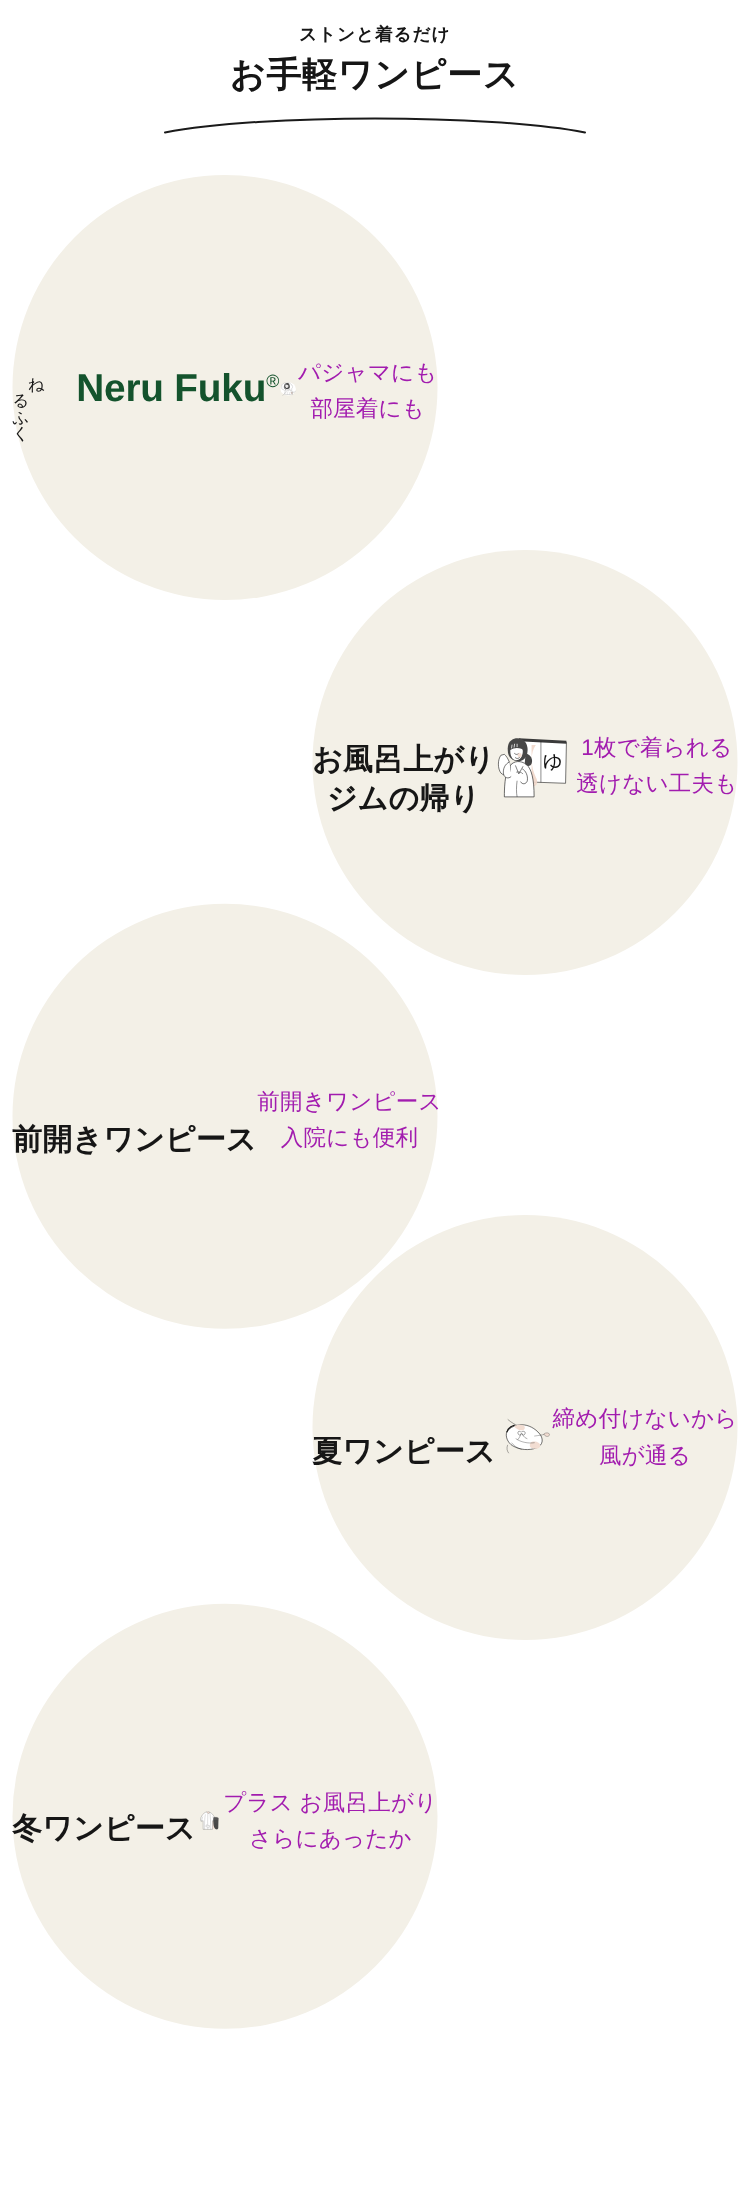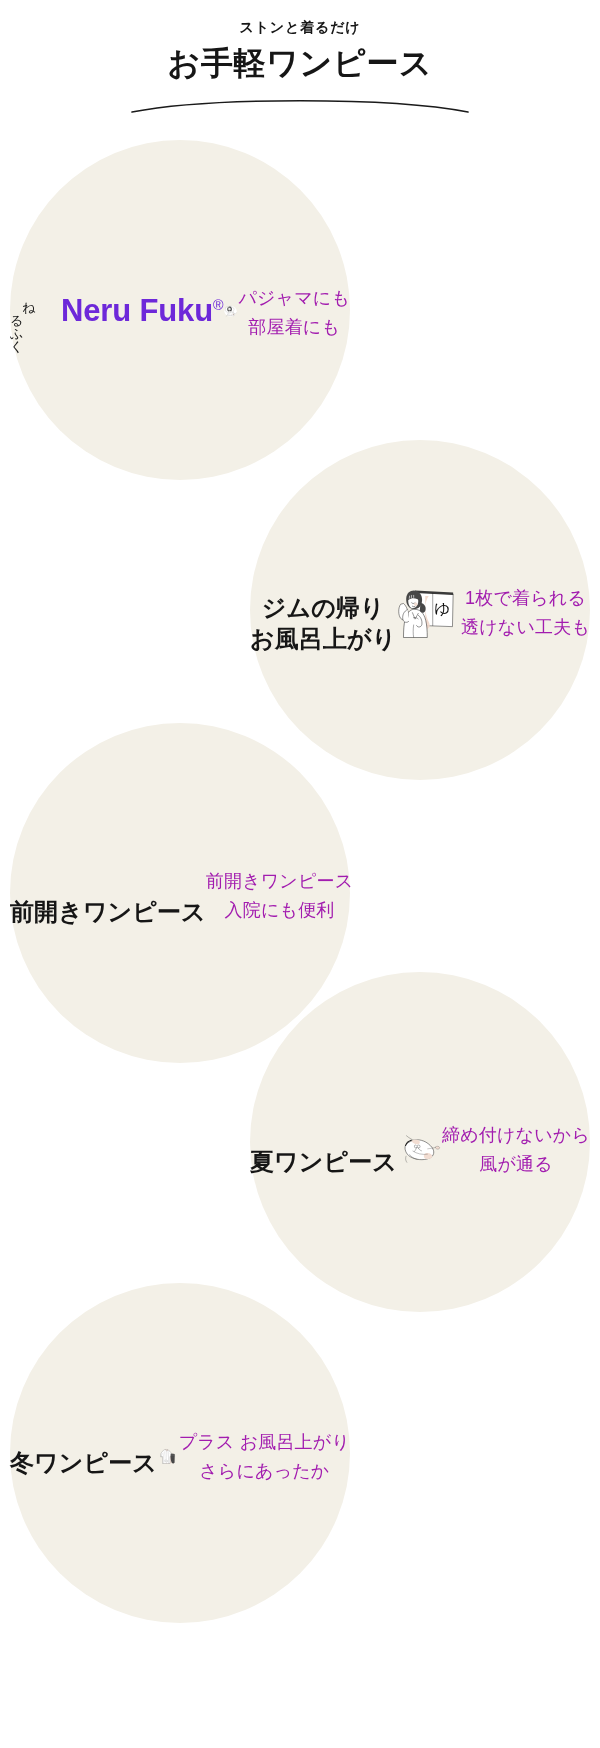--- a/index.html
+++ b/index.html
@@ -25,21 +25,21 @@
     padding-top:18px;
   }
   .header .eyebrow {
     font-size:14px;
     font-weight:700;
     letter-spacing:.06em;
     color:#161616;
     line-height:1.4;
   }
   .header .title {
-    font-size:32px;
+    font-size:28px;
     font-weight:700;
     letter-spacing:.02em;
     color:#161616;
     line-height:1.45;
     margin-top:2px;
   }
   .header .swoosh {
     display:block;
     margin:10px auto 0;
   }
@@ -66,21 +66,21 @@
     letter-spacing:.95em;
     text-indent:.95em;
     color:#161616;
     line-height:1;
     font-weight:500;
   }
   .brand {
     font-size:31px;
     font-weight:600;
     letter-spacing:-.005em;
-    color:#6d28d9;
+    color:#14532d;
     line-height:1.12;
     white-space:nowrap;
   }
   .brand sup {
     font-size:.46em;
     vertical-align:super;
     font-weight:500;
   }
 
   .heading {
@@ -196,22 +196,22 @@
       <div class="caption">
         <div>パジャマにも</div>
         <div>部屋着にも</div>
       </div>
     </div>
   </div>
 
   <div class="blob right sec2">
     <div class="blob-inner">
       <div class="heading">
+        <div>お風呂上がり</div>
         <div>ジムの帰り</div>
-        <div>お風呂上がり</div>
       </div>
 
       <svg class="art" width="190" height="150" viewBox="0 0 190 150">
 
         <path d="M58 16 L168 22 L166 118 L56 114 Z" fill="#ffffff" stroke="#1a1a1a" stroke-width="1.4"></path>
         <path d="M56 12 L168 18 L168 25 L56 19 Z" fill="#3a3a3a"></path>
         <path d="M108 19 L108 116" stroke="#1a1a1a" stroke-width="1.2"></path>
 
         <path d="M96 28 C82 48 84 78 96 104 C104 118 96 126 86 126 L86 28 Z" fill="#f0d6c9" opacity=".9"></path>
 

